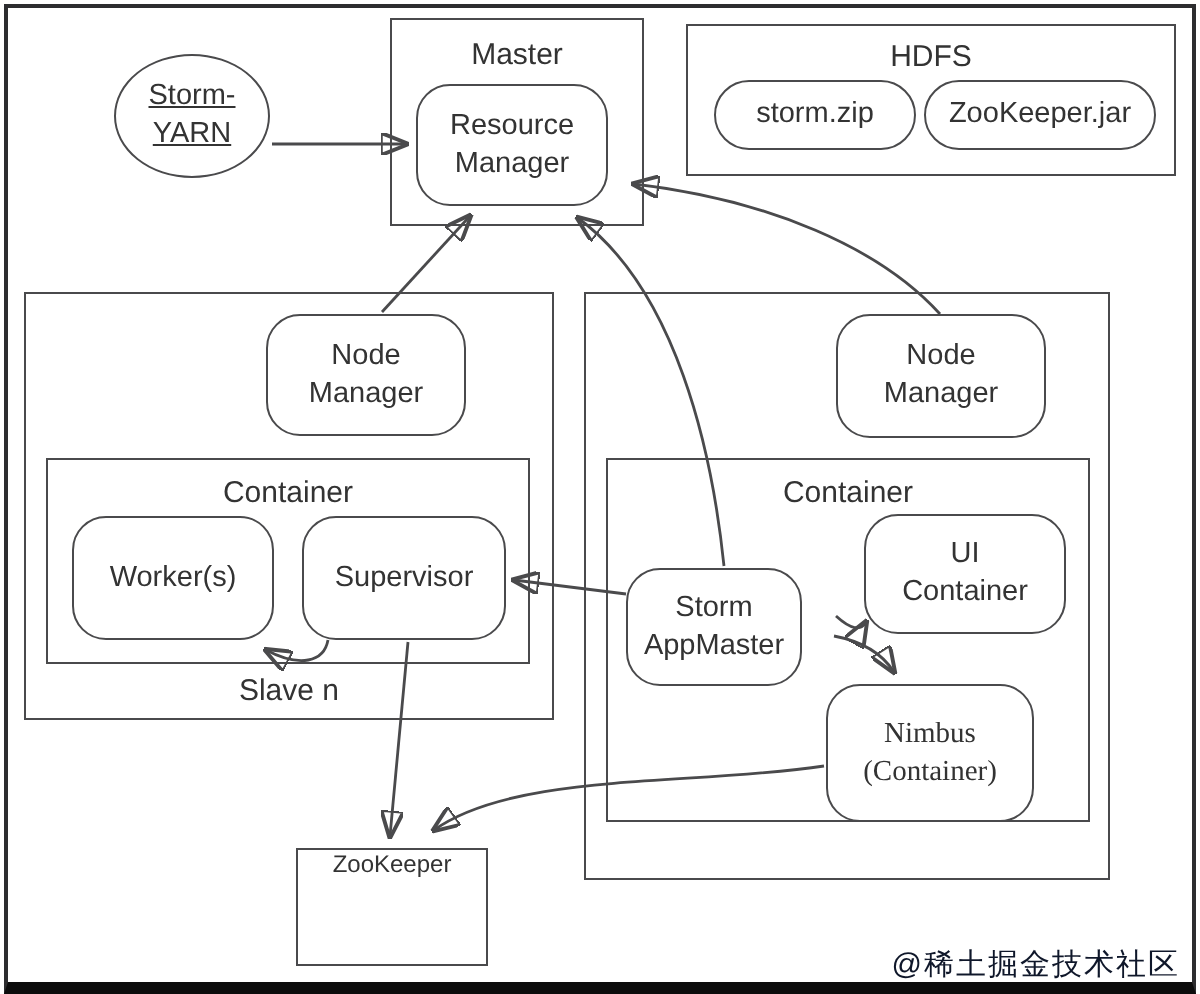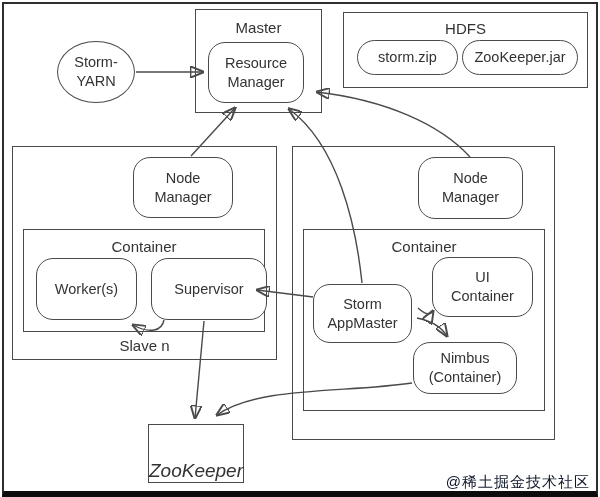--- a/index.html
+++ b/index.html
@@ -39,37 +39,36 @@
     position:absolute;left:0;right:0;top:0;
     text-align:center;
     font-size:15px;
   }
   .free-label{
     position:absolute;text-align:center;font-size:15px;
   }
   .rect-node{
     position:absolute;border:1.5px solid #4a4a4c;background:#fff;
     box-sizing:border-box;
-    display:flex;align-items:flex-end;justify-content:center;
-    font-size:19px;
-    font-style:italic;
+    display:flex;align-items:flex-start;justify-content:center;
+    font-size:12px;
   }
   svg.edges{position:absolute;left:0;top:0;width:600px;height:497px;pointer-events:none;}
   svg.edges path{stroke:#4a4a4c;stroke-width:1.4;fill:none;}
   .watermark{
     position:absolute;top:473px;right:10px;
     font-size:15px;letter-spacing:1px;color:#0f172a;
   }
 </style>
 </head>
 <body>
 
 <div id="canvas">
 
-  <div class="rnode ellipse" style="left:57px;top:41px;width:78px;height:62px;">
+  <div class="rnode ellipse" style="left:57px;top:27px;width:78px;height:62px;text-decoration:underline;">
     <span>Storm-
 YARN</span>
   </div>
 
   <div class="box" style="left:195px;top:9px;width:127px;height:104px;">
     <div class="box-title" style="padding-top:9px;">Master</div>
   </div>
   <div class="rnode" style="left:208px;top:42px;width:96px;height:61px;">
     <span>Resource
 Manager</span>
@@ -89,42 +88,42 @@
   <div class="rnode" style="left:133px;top:157px;width:100px;height:61px;">
     <span>Node
 Manager</span>
   </div>
   <div class="box" style="left:23px;top:229px;width:242px;height:103px;">
     <div class="box-title" style="padding-top:8px;">Container</div>
   </div>
   <div class="rnode" style="left:36px;top:258px;width:101px;height:62px;">
     <span>Worker(s)</span>
   </div>
-  <div class="rnode" style="left:151px;top:258px;width:116px;height:62px;">
+  <div class="rnode" style="left:151px;top:258px;width:102px;height:62px;">
     <span>Supervisor</span>
   </div>
   <div class="free-label" style="left:12px;width:265px;top:337px;">Slave n</div>
 
   <div class="box" style="left:292px;top:146px;width:263px;height:294px;"></div>
   <div class="rnode" style="left:418px;top:157px;width:105px;height:62px;">
     <span>Node
 Manager</span>
   </div>
   <div class="box" style="left:303px;top:229px;width:242px;height:182px;">
     <div class="box-title" style="padding-top:8px;">Container</div>
   </div>
   <div class="rnode" style="left:432px;top:257px;width:101px;height:60px;">
     <span>UI
 Container</span>
   </div>
-  <div class="rnode" style="left:313px;top:284px;width:99px;height:59px;">
+  <div class="rnode" style="left:313px;top:284px;width:88px;height:59px;">
     <span>Storm
 AppMaster</span>
   </div>
-  <div class="rnode" style="left:413px;top:342px;width:104px;height:52px;">
+  <div class="rnode" style="left:413px;top:342px;width:104px;height:69px;font-family:Liberation Serif, serif;">
     <span>Nimbus
 (Container)</span>
   </div>
 
   <div class="rect-node" style="left:148px;top:424px;width:96px;height:59px;">
     <span>ZooKeeper</span>
   </div>
 
   <svg class="edges" viewBox="0 0 600 497">
     <defs>

